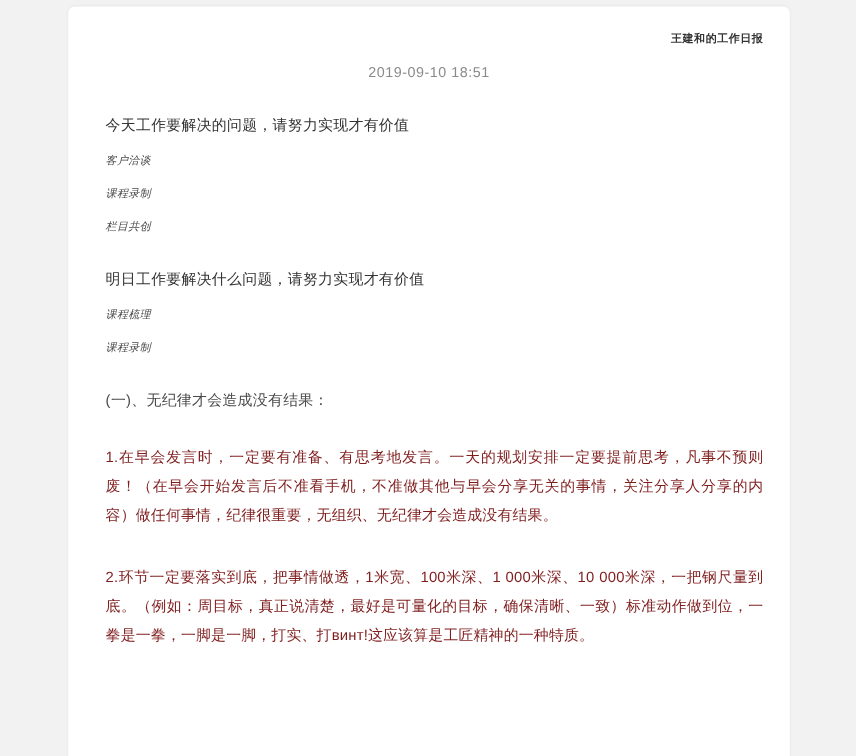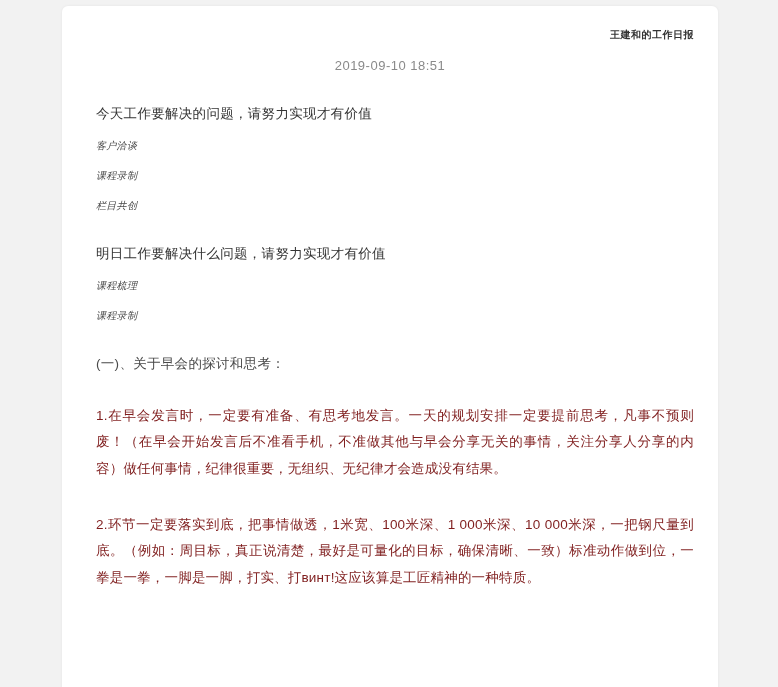--- a/index.html
+++ b/index.html
@@ -90,18 +90,18 @@
     <div class="item">栏目共创</div>
   </div>
 
   <div class="section">
     <div class="section-heading">明日工作要解决什么问题，请努力实现才有价值</div>
     <div class="item">课程梳理</div>
     <div class="item">课程录制</div>
   </div>
 
   <div class="section">
-    <div class="sub-label">(一)、关于早会的探讨和思考：</div>
+    <div class="sub-label">(一)、无纪律才会造成没有结果：</div>
     <div class="para spaced">1.在早会发言时，一定要有准备、有思考地发言。一天的规划安排一定要提前思考，凡事不预则废！（在早会开始发言后不准看手机，不准做其他与早会分享无关的事情，关注分享人分享的内容）做任何事情，纪律很重要，无组织、无纪律才会造成没有结果。</div>
     <div class="para spaced">2.环节一定要落实到底，把事情做透，1米宽、100米深、1 000米深、10 000米深，一把钢尺量到底。（例如：周目标，真正说清楚，最好是可量化的目标，确保清晰、一致）标准动作做到位，一拳是一拳，一脚是一脚，打实、打винт!这应该算是工匠精神的一种特质。</div>
   </div>
 
 </div>
 
 </body></html>

